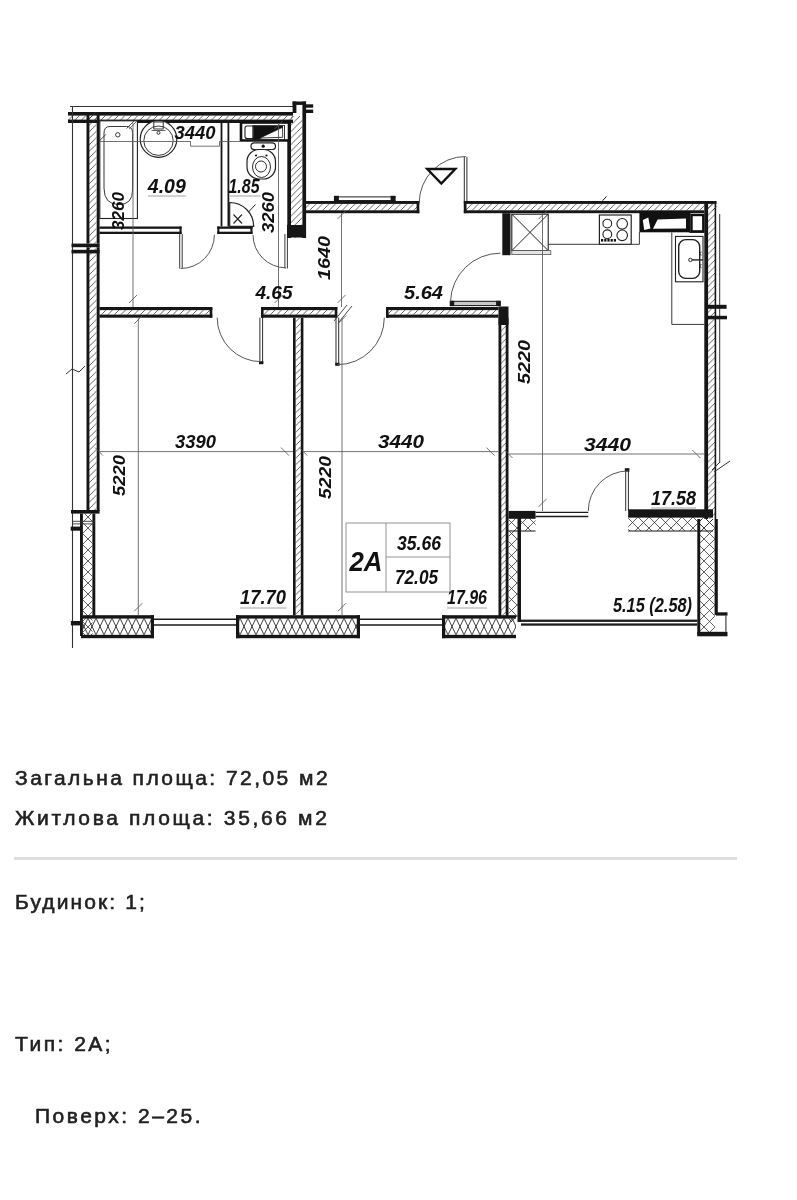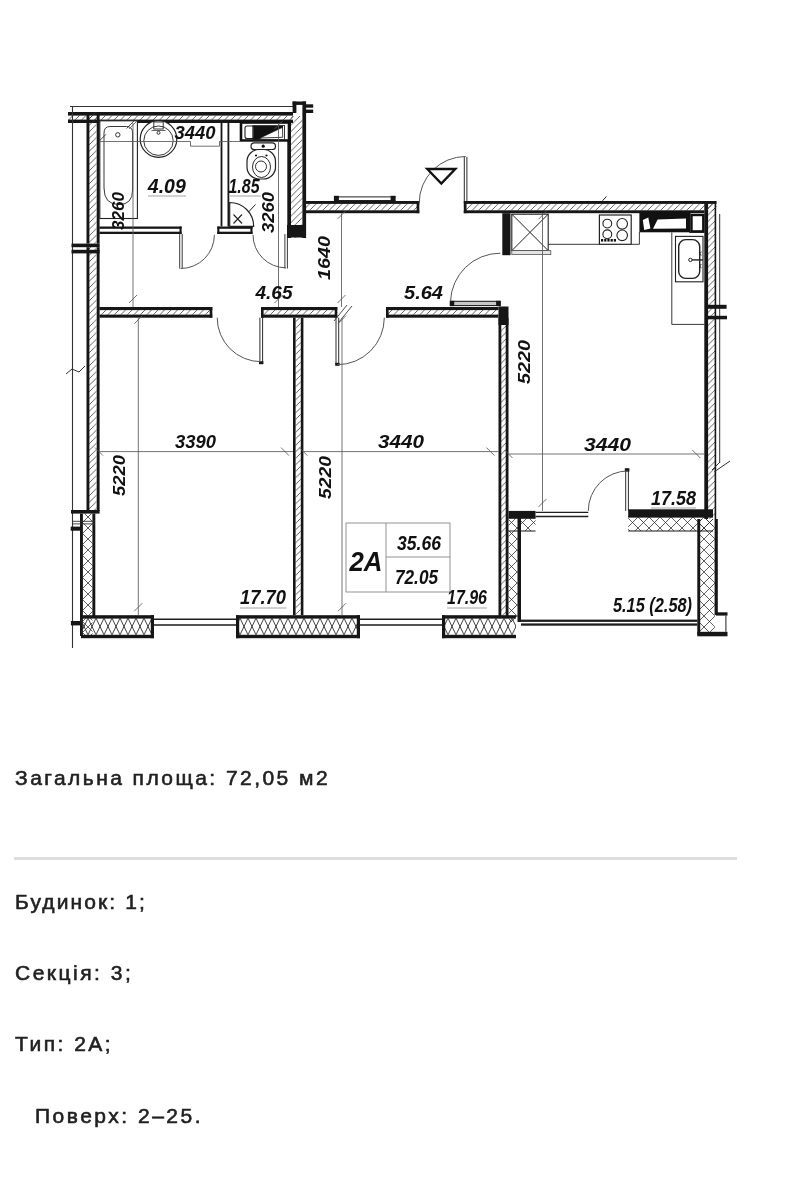--- a/index.html
+++ b/index.html
@@ -438,23 +438,23 @@
 <text x="366" y="571" font-size="28" lengthAdjust="spacingAndGlyphs" textLength="33">2A</text>
 
 <text x="419" y="550" font-size="20" lengthAdjust="spacingAndGlyphs" textLength="44">35.66</text>
 
 <text x="416.5" y="584" font-size="20" lengthAdjust="spacingAndGlyphs" textLength="43">72.05</text>
 </g>
 </svg>
 
 <div class="bt" style="top:766px;letter-spacing:2.45px;">Загальна площа: 72,05 м2</div>
 
+<div class="bt" style="top:806px;letter-spacing:2.65px;">Житлова площа: 35,66 м2</div>
 
 <div style="position:absolute;left:14px;top:857px;width:778px;height:2.5px;background:#dedede;"></div>
 
 <div class="bt" style="top:890px;letter-spacing:2.1px;">Будинок: 1;</div>
 
-<div class="bt" style="top:961px;letter-spacing:2.5px;">Секція: 3;</div>
 
 <div class="bt" style="top:1032px;letter-spacing:2.5px;">Тип: 2А;</div>
 
 <div class="bt" style="top:1104px;letter-spacing:2.5px;margin-left:20px;">Поверх: 2–25.</div>
 </div>
 
 </body></html>

